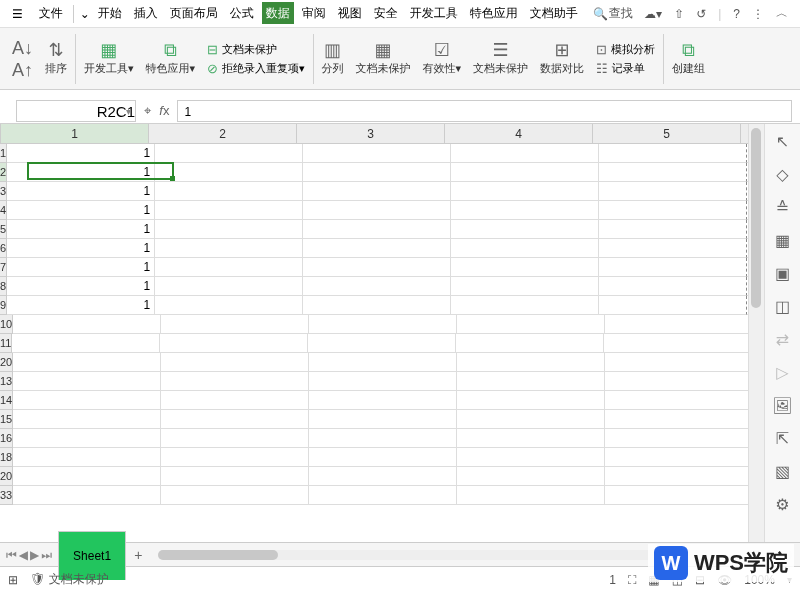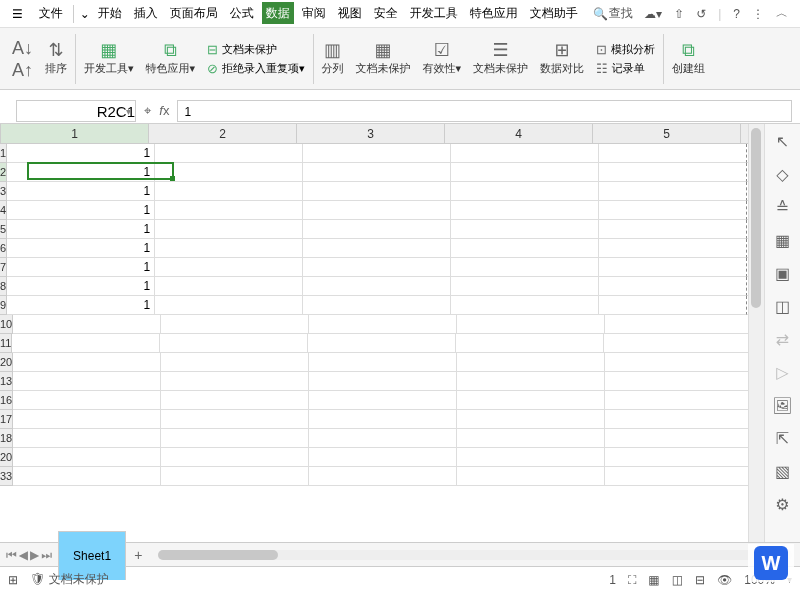--- a/index.html
+++ b/index.html
@@ -39,21 +39,21 @@
 .cell{flex:0 0 148px;border-right:1px solid #ddd;border-bottom:1px solid #ddd;font-size:12px;line-height:19px;padding:0 4px;text-align:right}
 .cell.c5{border-right:1px dashed #888}
 .active-cell{position:absolute;border:2px solid #2a8a2a;pointer-events:none;z-index:5}
 .active-cell::after{content:"";position:absolute;right:-3px;bottom:-3px;width:5px;height:5px;background:#2a8a2a}
 .sidepanel{width:36px;background:#f7f7f7;border-left:1px solid #ddd;display:flex;flex-direction:column;align-items:center;padding-top:8px;gap:14px;font-size:16px;color:#666}
 .sidepanel span{cursor:pointer}
 .vscroll{width:16px;background:#f0f0f0;border-left:1px solid #ddd;position:relative}
 .vthumb{position:absolute;left:2px;top:4px;width:10px;height:180px;background:#c8c8c8;border-radius:5px}
 .tabs{height:24px;display:flex;align-items:center;border-top:1px solid #ccc;font-size:12px;background:#f5f5f5}
 .tabs-nav{display:flex;gap:2px;padding:0 6px;color:#888}
-.tab{padding:17px 14px;background:#7dd3fc;border:1px solid #ccc;border-bottom:none;margin-top:2px}
+.tab{padding:17px 14px;background:#22c55e;border:1px solid #ccc;border-bottom:none;margin-top:2px}
 .tab-add{padding:0 8px;color:#666;font-size:14px}
 .hscroll{flex:1;height:10px;background:#eee;margin:0 8px;position:relative;border-radius:5px}
 .hthumb{position:absolute;left:0;top:0;width:120px;height:10px;background:#c8c8c8;border-radius:5px}
 .status{height:26px;display:flex;align-items:center;border-top:1px solid #ccc;font-size:12px;background:#fff;padding:0 8px;gap:12px;color:#555}
 .status .spacer{flex:1}
 .wps-badge{position:absolute;right:6px;bottom:18px;display:flex;align-items:center;gap:6px;font-size:22px;font-weight:bold;color:#222;background:rgba(255,255,255,.85);padding:2px 6px}
 .wps-logo{width:34px;height:34px;background:#2766e8;border-radius:6px;color:#fff;display:flex;align-items:center;justify-content:center;font-size:20px;font-weight:bold}
 </style>
 </head>
 <body>
@@ -279,29 +279,37 @@
         </div>
         <div class="row">
           <div class="rh">13</div>
           <div class="cell"></div>
           <div class="cell"></div>
           <div class="cell"></div>
           <div class="cell"></div>
           <div class="cell c5"></div>
         </div>
         <div class="row">
+          <div class="rh">14</div>
+          <div class="cell"></div>
+          <div class="cell"></div>
+          <div class="cell"></div>
+          <div class="cell"></div>
+          <div class="cell c5"></div>
+        </div>
+        <div class="row">
+          <div class="rh">15</div>
+          <div class="cell"></div>
+          <div class="cell"></div>
+          <div class="cell"></div>
+          <div class="cell"></div>
+          <div class="cell c5"></div>
+        </div>
+        <div class="row">
           <div class="rh">16</div>
-          <div class="cell"></div>
-          <div class="cell"></div>
-          <div class="cell"></div>
-          <div class="cell"></div>
-          <div class="cell c5"></div>
-        </div>
-        <div class="row">
-          <div class="rh">17</div>
           <div class="cell"></div>
           <div class="cell"></div>
           <div class="cell"></div>
           <div class="cell"></div>
           <div class="cell c5"></div>
         </div>
         <div class="row">
           <div class="rh">18</div>
           <div class="cell"></div>
           <div class="cell"></div>
@@ -370,13 +378,14 @@
   <span>▦</span>
   <span>◫</span>
   <span>⊟</span>
   <span>👁</span>
   <span>100%</span>
     <span style="font-size:10px">▾</span>
 </div>
 
 <div class="wps-badge">
   <div class="wps-logo">W</div>
+  <span>WPS学院</span>
 </div>
 
 </body></html>

